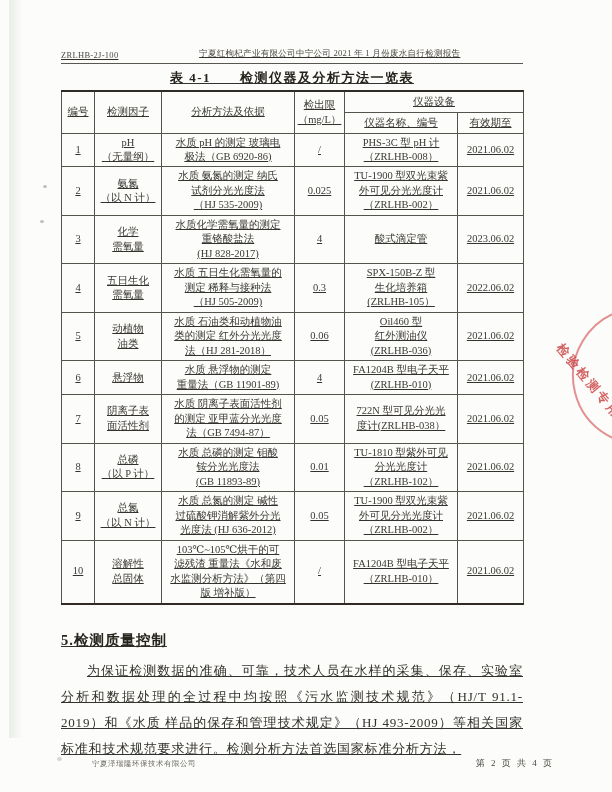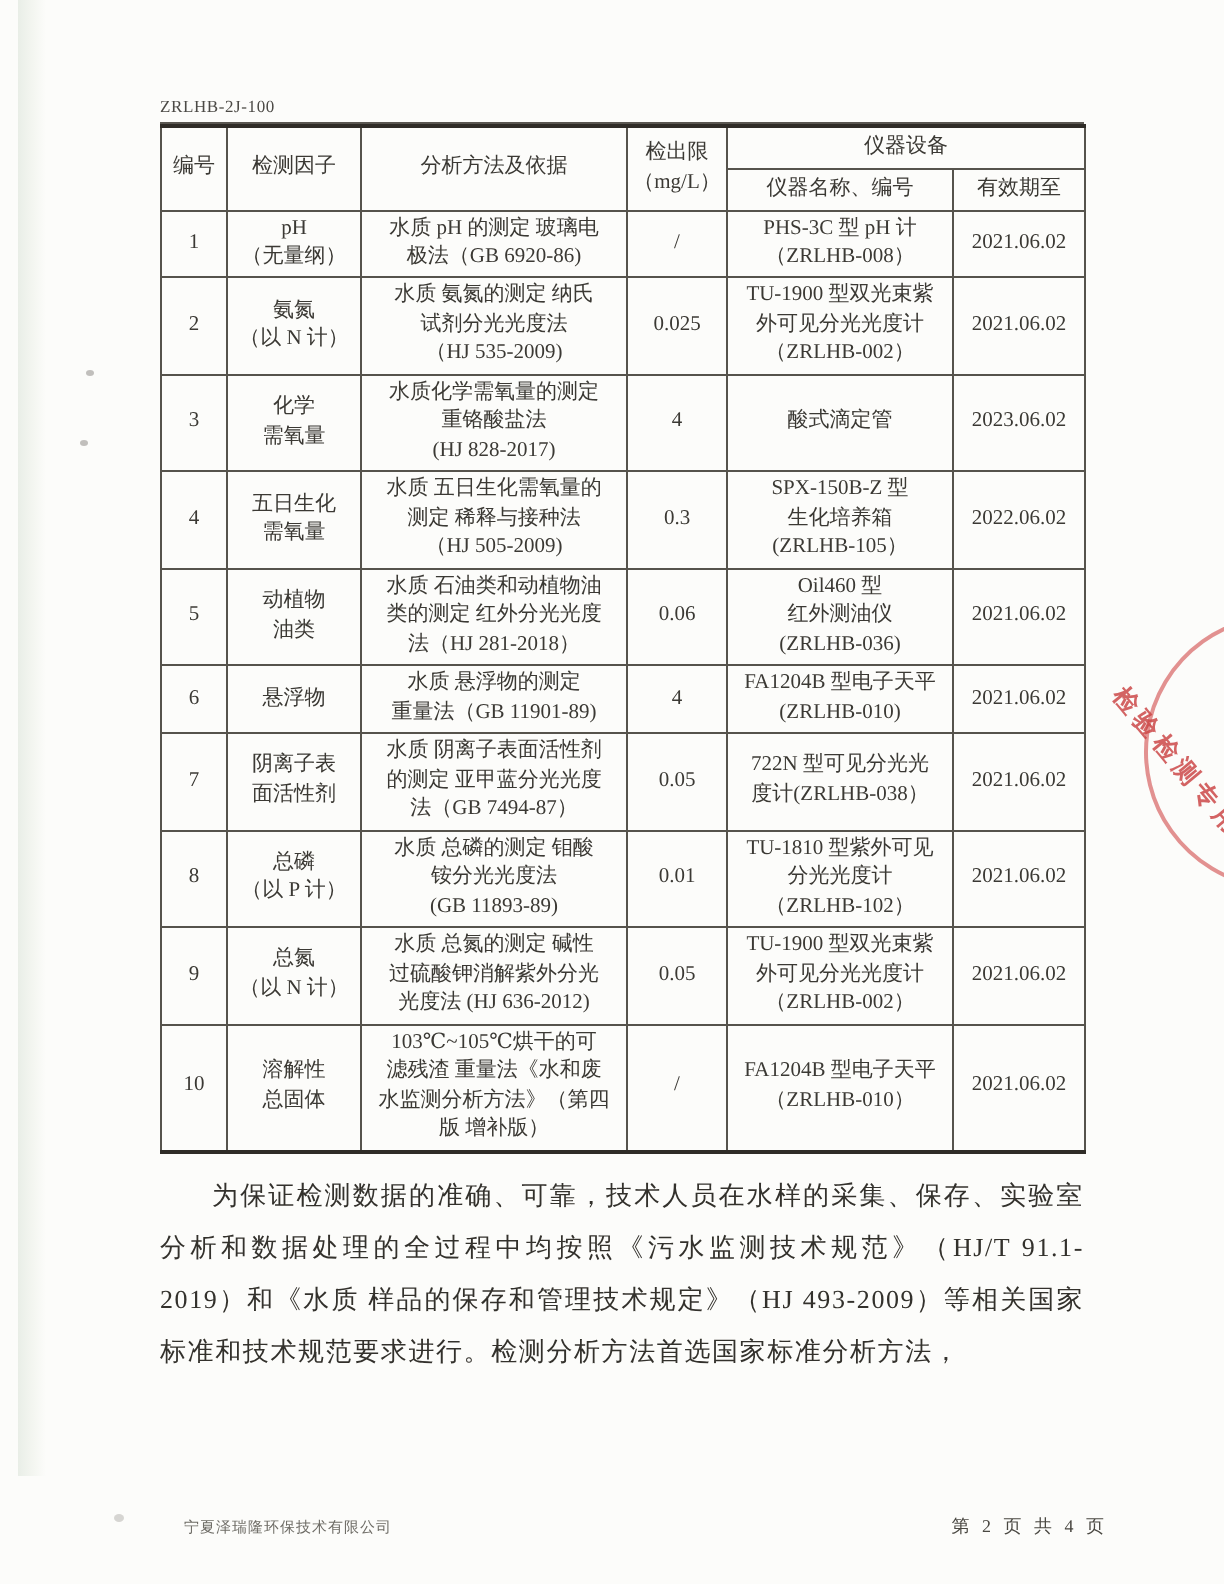--- a/index.html
+++ b/index.html
@@ -5,21 +5,21 @@
   html,body{margin:0;padding:0;}
   body{
     width:612px;height:792px;position:relative;overflow:hidden;
     background:#fcfcfa;color:#34322e;
     font-family:"Liberation Serif","DejaVu Serif",serif;
   }
   .scan-edge{
     position:absolute;left:9px;top:0;width:14px;height:738px;
     background:linear-gradient(90deg,#e9eee7 0%,#f4f6f1 55%,rgba(255,255,255,0) 100%);
   }
-  .content{position:absolute;left:80px;top:48px;width:462px;}
+  .content{position:absolute;left:61px;top:48px;width:462px;text-decoration:underline;}
   .runhead{
     display:flex;align-items:flex-end;gap:18px;
     font-size:8.5px;color:#4c4a46;letter-spacing:.3px;
     padding-bottom:3px;border-bottom:1px solid #5a5751;
   }
   .runhead .code{white-space:nowrap;}
   .runhead .rtitle{flex:1;text-align:center;white-space:nowrap;}
   .table-title{
     text-align:center;font-weight:bold;font-size:13px;letter-spacing:1.5px;
     color:#26231d;margin:5px 0 3px;
@@ -70,22 +70,24 @@
 
 <div class="scan-edge"></div>
 <div class="speck s1"></div>
 <div class="speck s2"></div>
 <div class="speck s3"></div>
 
 <div class="content">
 
   <div class="runhead">
     <span class="code">ZRLHB-2J-100</span>
+    <span class="rtitle">宁夏红枸杞产业有限公司中宁公司 2021 年 1 月份废水自行检测报告</span>
   </div>
 
+  <div class="table-title">表 4-1　　检测仪器及分析方法一览表</div>
 
   <table class="main">
     <colgroup>
       <col style="width:33px">
         <col style="width:67px">
         <col style="width:133px">
       <col style="width:50px">
         <col style="width:113px">
         <col style="width:66px">
     </colgroup>
@@ -222,20 +224,21 @@
 水监测分析方法》（第四
 版 增补版）</td>
         <td>/</td>
         <td>FA1204B 型电子天平
 （ZRLHB-010）</td>
         <td>2021.06.02</td>
       </tr>
     </tbody>
   </table>
 
+  <div class="sec-heading">5.检测质量控制</div>
   <div class="sec-para">为保证检测数据的准确、可靠，技术人员在水样的采集、保存、实验室分析和数据处理的全过程中均按照《污水监测技术规范》（HJ/T 91.1-2019）和《水质 样品的保存和管理技术规定》（HJ 493-2009）等相关国家标准和技术规范要求进行。检测分析方法首选国家标准分析方法，</div>
 
 </div>
 
 <div class="footer">
   <span class="company">宁夏泽瑞隆环保技术有限公司</span>
   <span class="pageinfo">第 2 页 共 4 页</span>
 </div>
 
 <div class="stamp">

